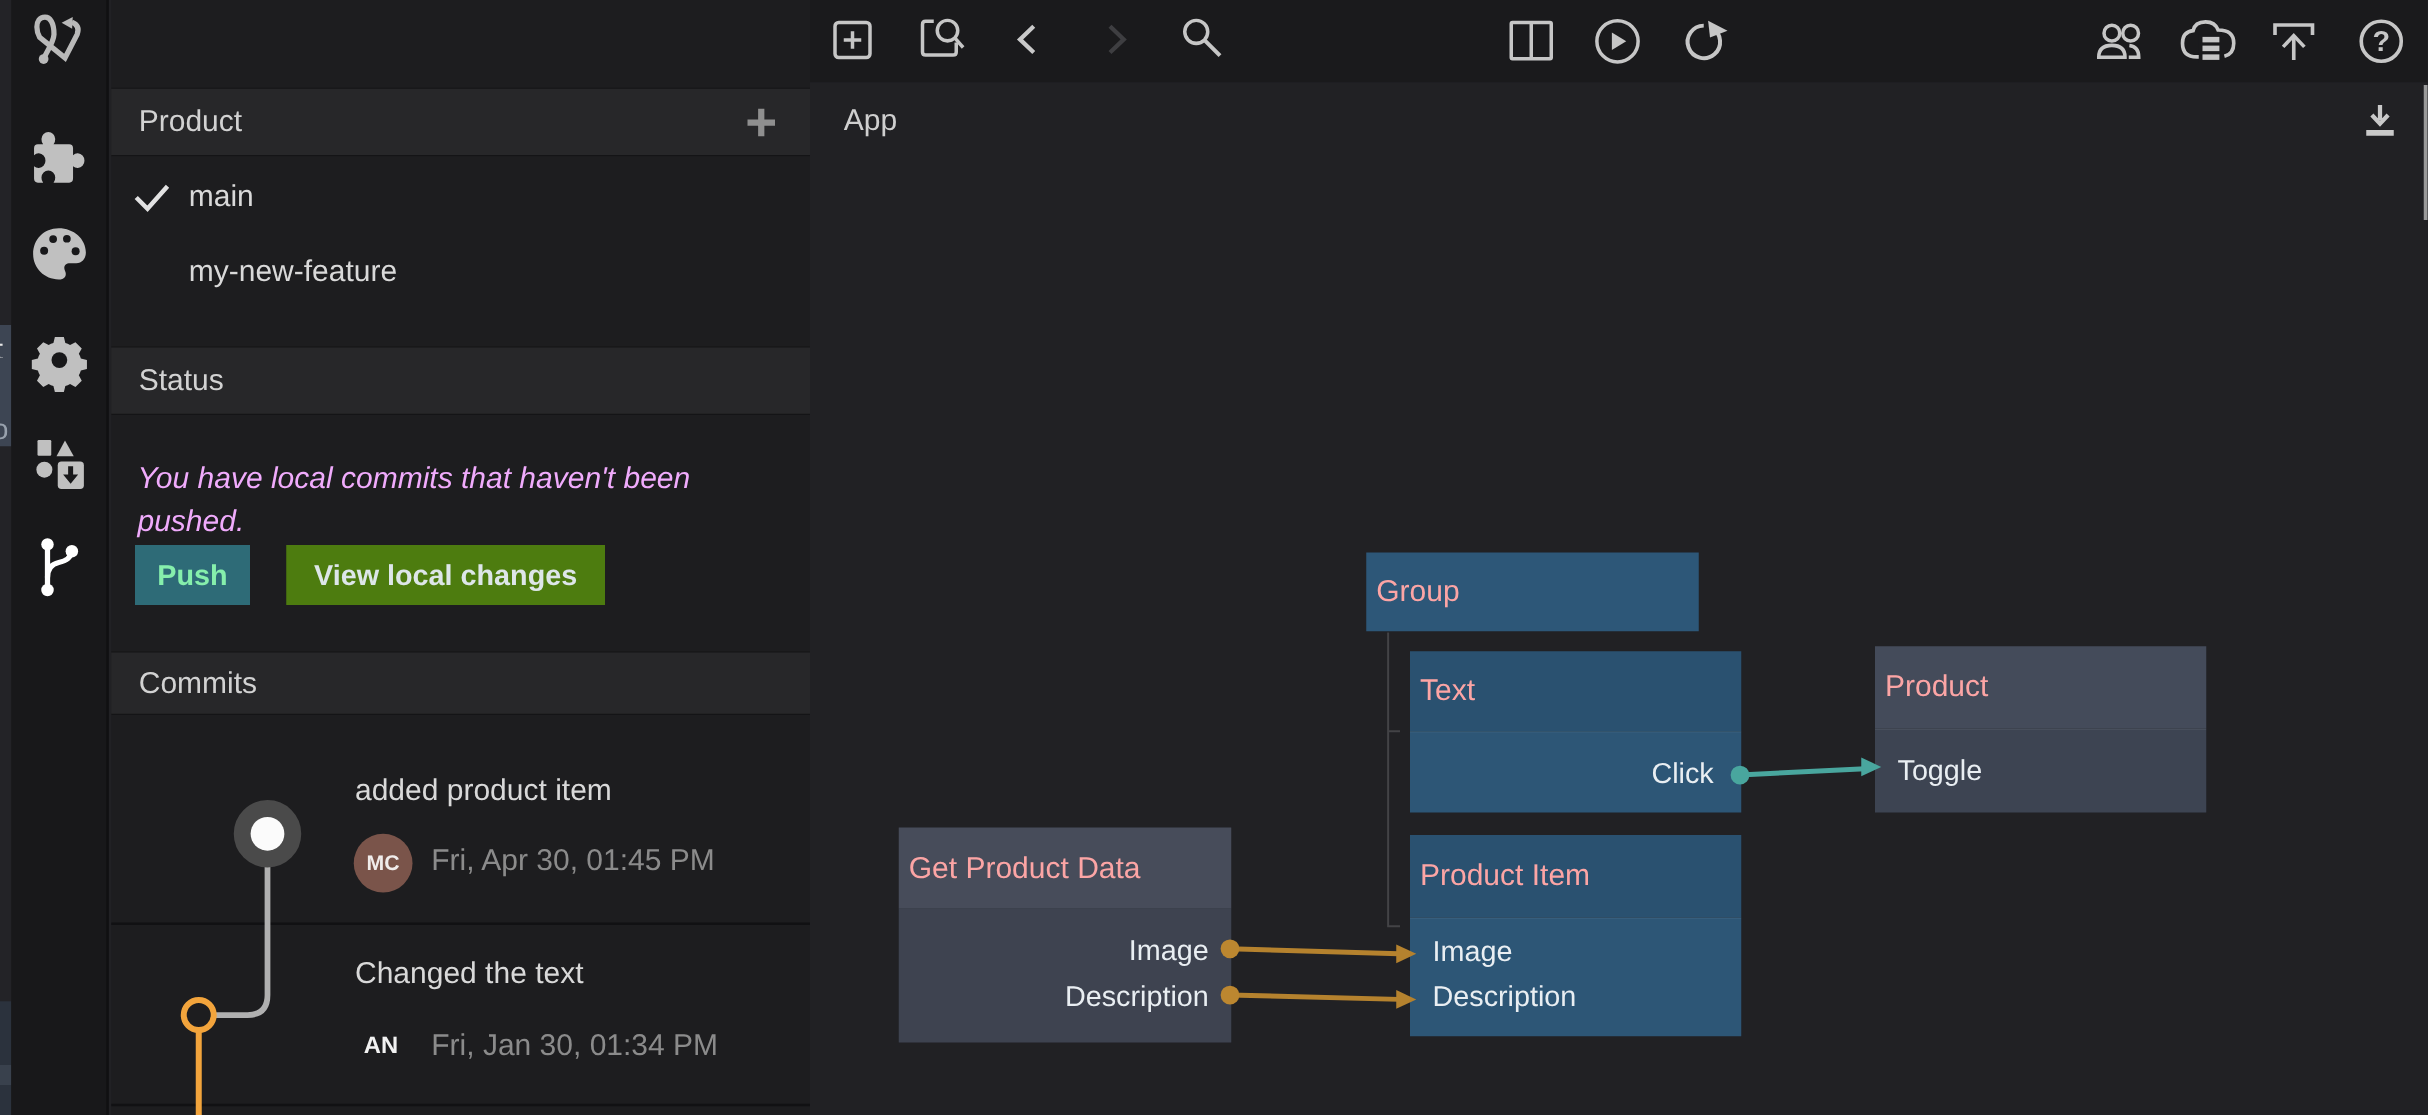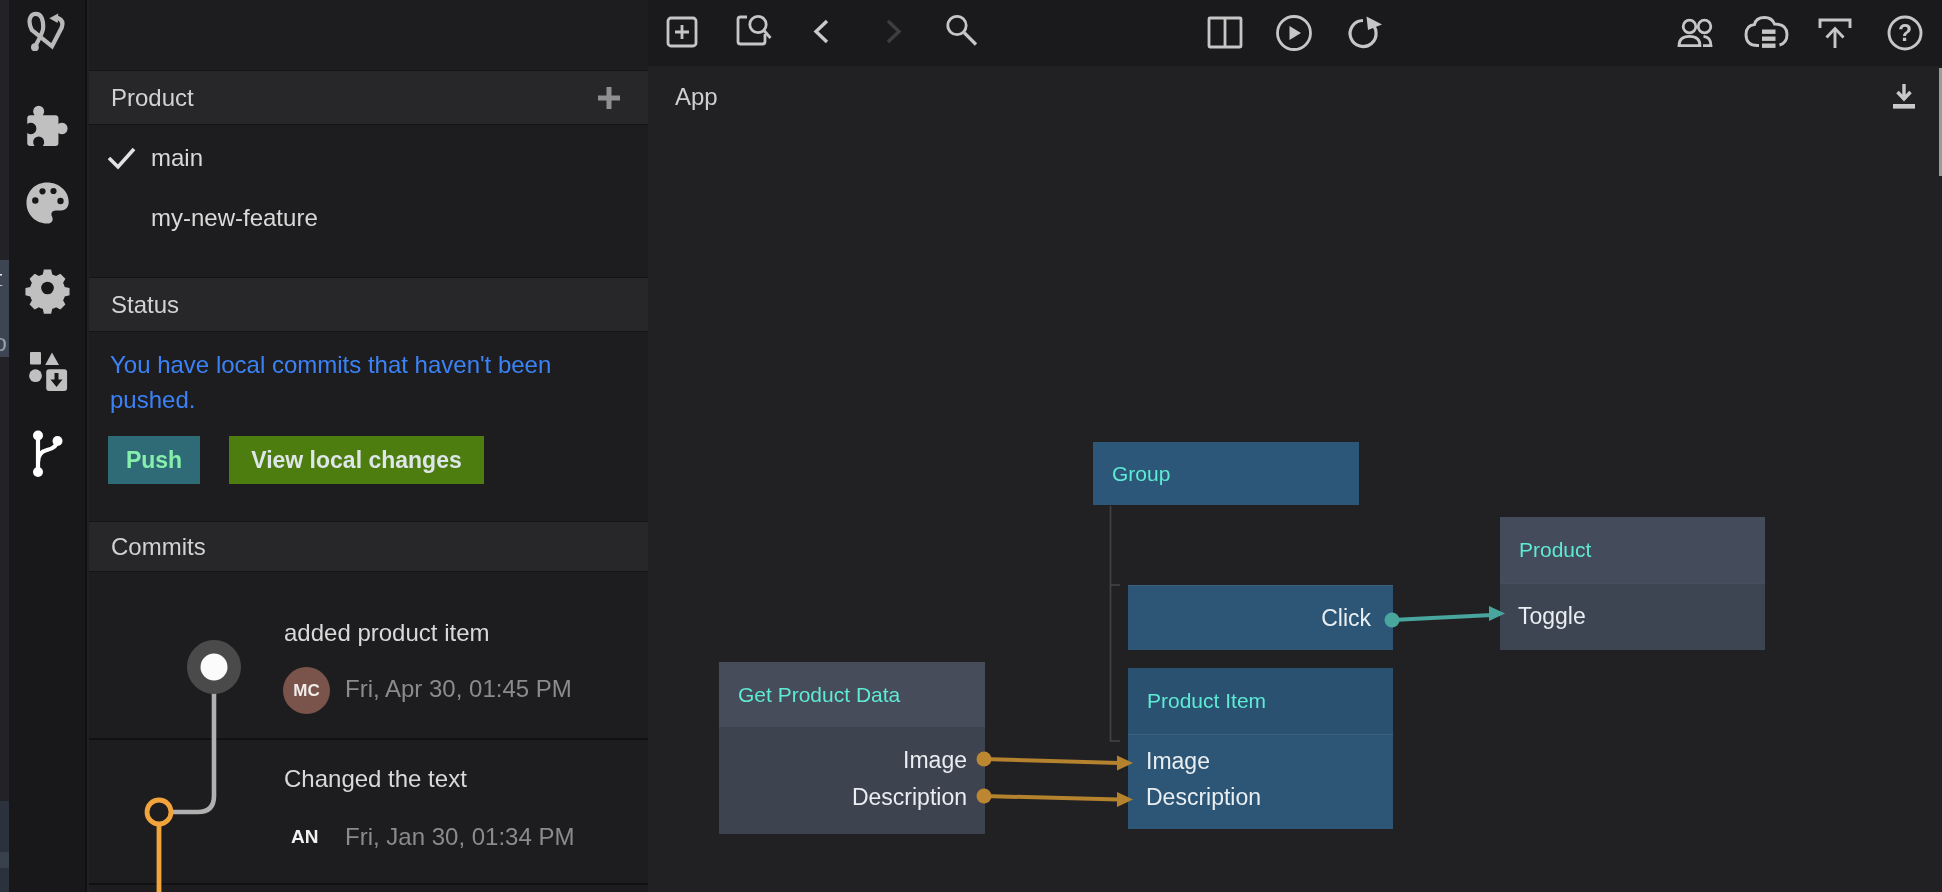--- a/index.html
+++ b/index.html
@@ -24,22 +24,22 @@
   .rowtext { position:absolute; font-size:24px; color:#d9d9d9; }
   .gray { color:#8b8b8b; }
 
   
   #toolbar { left:648px; top:0; width:1294px; height:66px; background:#1a1a1c; }
   #canvas { left:648px; top:66px; width:1294px; height:826px; background:#212124; }
 
   
   .node { position:absolute; }
   .node .hd { position:absolute; left:0; top:0; width:100%; }
-  .node .hd span { position:absolute; left:19px; top:50%; transform:translateY(-50%);
-    font-size:21px; color:#5eead4; }
+  .node .hd span { position:absolute; left:8px; top:50%; transform:translateY(-50%);
+    font-size:24px; color:#fca5a5; }
   .port { position:absolute; font-size:23px; color:#e9eef2; white-space:nowrap; }
 </style>
 </head>
 <body>
 <div class="abs" id="sliver">
   <div class="abs blk1"></div>
   <div class="abs blk2"></div>
   <div class="abs blk3"></div>
   <div class="abs" style="left:0;top:266px;width:5px;height:20px;overflow:hidden;color:#e8e8e8;font-size:23px;">
       <span style="position:absolute;left:-4px;">t</span>
@@ -105,21 +105,21 @@
   </div>
   <svg class="abs" style="left:18px; top:146px" width="30" height="26" viewBox="0 0 30 26">
     <path d="M2 12 L11 21 L27 3" stroke="#e2e2e2" stroke-width="3.6" fill="none"></path>
   </svg>
   <div class="rowtext" style="left:62px; top:144px;">main</div>
   <div class="rowtext" style="left:62px; top:204px;">my-new-feature</div>
 
   <div class="band" style="top:277px; height:55px;">
       <div class="t">Status</div>
     </div>
-  <div class="rowtext" style="left:21px; top:347px; width:480px; line-height:35px; color:#3b82f6;">You have local commits that haven't been pushed.</div>
+  <div class="rowtext" style="left:21px; top:365px; width:480px; line-height:35px; color:#f0abfc;font-style:italic;">You have local commits that haven't been pushed.</div>
   <div class="abs" style="left:19px; top:436px; width:92px; height:48px; background:#2e6b77; color:#86efac; font-size:23px; font-weight:bold; text-align:center; line-height:48px;">Push</div>
   <div class="abs" style="left:140px; top:436px; width:255px; height:48px; background:#4d7c0f; color:#dde6e8; font-size:23px; font-weight:bold; text-align:center; line-height:48px;">View local changes</div>
 
   <div class="band" style="top:521px; height:51px;">
       <div class="t">Commits</div>
     </div>
 
   <div class="rowtext" style="left:195px; top:619px;">added product item</div>
   <div class="abs" style="left:194px; top:667px; width:47px; height:47px; border-radius:50%; background:#7a544a; color:#f0eceb; font-size:17px; font-weight:bold; text-align:center; line-height:47px;">MC</div>
   <div class="rowtext gray" style="left:256px; top:675px;">Fri, Apr 30, 01:45 PM</div>
@@ -212,20 +212,23 @@
   </svg>
 </div>
 
 <div class="node" style="left:1093px; top:442px; width:266px; height:63px; background:#2d5778;">
   <div class="hd" style="height:63px;">
       <span>Group</span>
     </div>
 </div>
 
 <div class="node" style="left:1128px; top:521px; width:265px; height:129px;">
+  <div class="hd" style="height:64px; background:#2a5170;">
+      <span>Text</span>
+    </div>
   <div class="abs" style="left:0; top:64px; width:265px; height:65px; background:#2d5676; border-top:1px solid rgba(255,255,255,0.07);"></div>
   <div class="port" style="right:22px; top:84px;">Click</div>
 </div>
 
 <div class="node" style="left:1128px; top:668px; width:265px; height:161px;">
   <div class="hd" style="height:66px; background:#2a5170;">
       <span>Product Item</span>
     </div>
   <div class="abs" style="left:0; top:66px; width:265px; height:95px; background:#2d5676; border-top:1px solid rgba(255,255,255,0.07);"></div>
   <div class="port" style="left:18px; top:80px;">Image</div>

